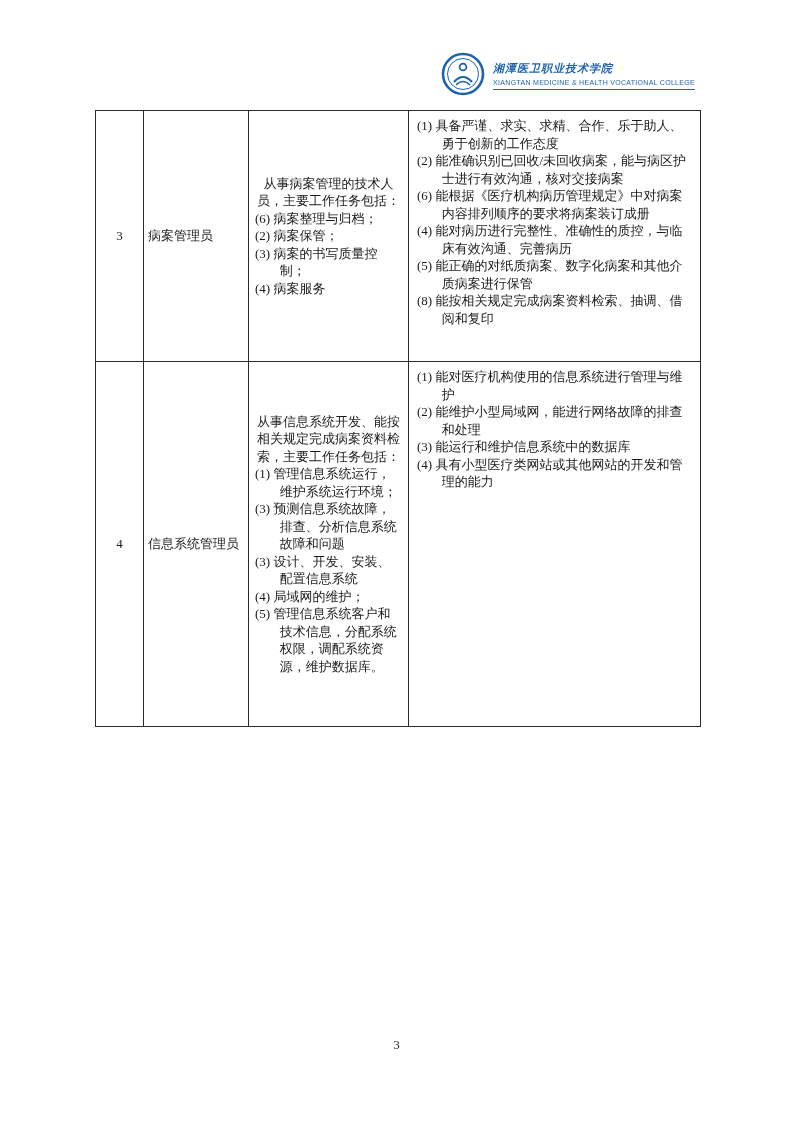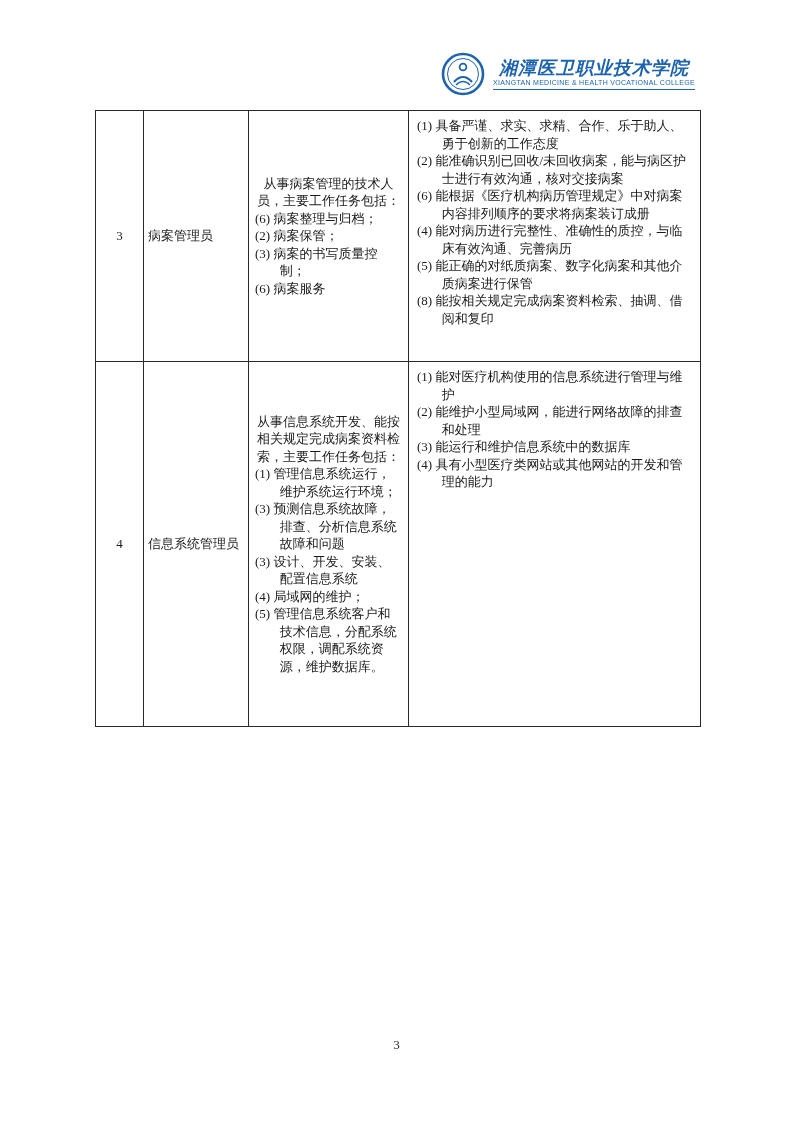--- a/index.html
+++ b/index.html
@@ -18,26 +18,25 @@
     position:absolute;
     top:52px;right:98px;
     display:flex;align-items:center;gap:8px;
   }
   .logo-mark{display:block;width:44px;height:44px;}
   .logo-text{display:flex;flex-direction:column;justify-content:center;}
   .logo-zh{
     font-family:"Liberation Serif","DejaVu Serif",serif;
     font-weight:bold;
     font-style:italic;
-    font-size:18px;
+    font-size:11px;
     letter-spacing:1px;
     color:#1e63ad;
     white-space:nowrap;
     line-height:20px;
-    text-align:center;
   }
   .logo-en{
     font-family:"Liberation Sans","DejaVu Sans",sans-serif;
     font-size:7px;
     letter-spacing:.3px;
     color:#1e63ad;
     white-space:nowrap;
     border-bottom:1px solid #1e63ad;
     padding-bottom:2px;
     line-height:9px;
@@ -110,21 +109,21 @@
     <tbody id="table-body">
     <tr class="doc-row">
       <td class="c-index">3</td>
       <td class="c-occ">病案管理员</td>
       <td class="c-duties">
         <div class="intro">从事病案管理的技术人员，主要工作任务包括：</div>
         <div class="list">
               <div class="li">(6) 病案整理与归档；</div>
               <div class="li">(2) 病案保管；</div>
               <div class="li">(3) 病案的书写质量控制；</div>
-              <div class="li">(6) 病案服务</div>
+              <div class="li">(4) 病案服务</div>
             </div>
       </td>
       <td class="c-skills">
         <div class="list">
               <div class="li">(1) 具备严谨、求实、求精、合作、乐于助人、勇于创新的工作态度</div>
               <div class="li">(2) 能准确识别已回收/未回收病案，能与病区护士进行有效沟通，核对交接病案</div>
               <div class="li">(6) 能根据《医疗机构病历管理规定》中对病案内容排列顺序的要求将病案装订成册</div>
               <div class="li">(4) 能对病历进行完整性、准确性的质控，与临床有效沟通、完善病历</div>
               <div class="li">(5) 能正确的对纸质病案、数字化病案和其他介质病案进行保管</div>
               <div class="li">(8) 能按相关规定完成病案资料检索、抽调、借阅和复印</div>

